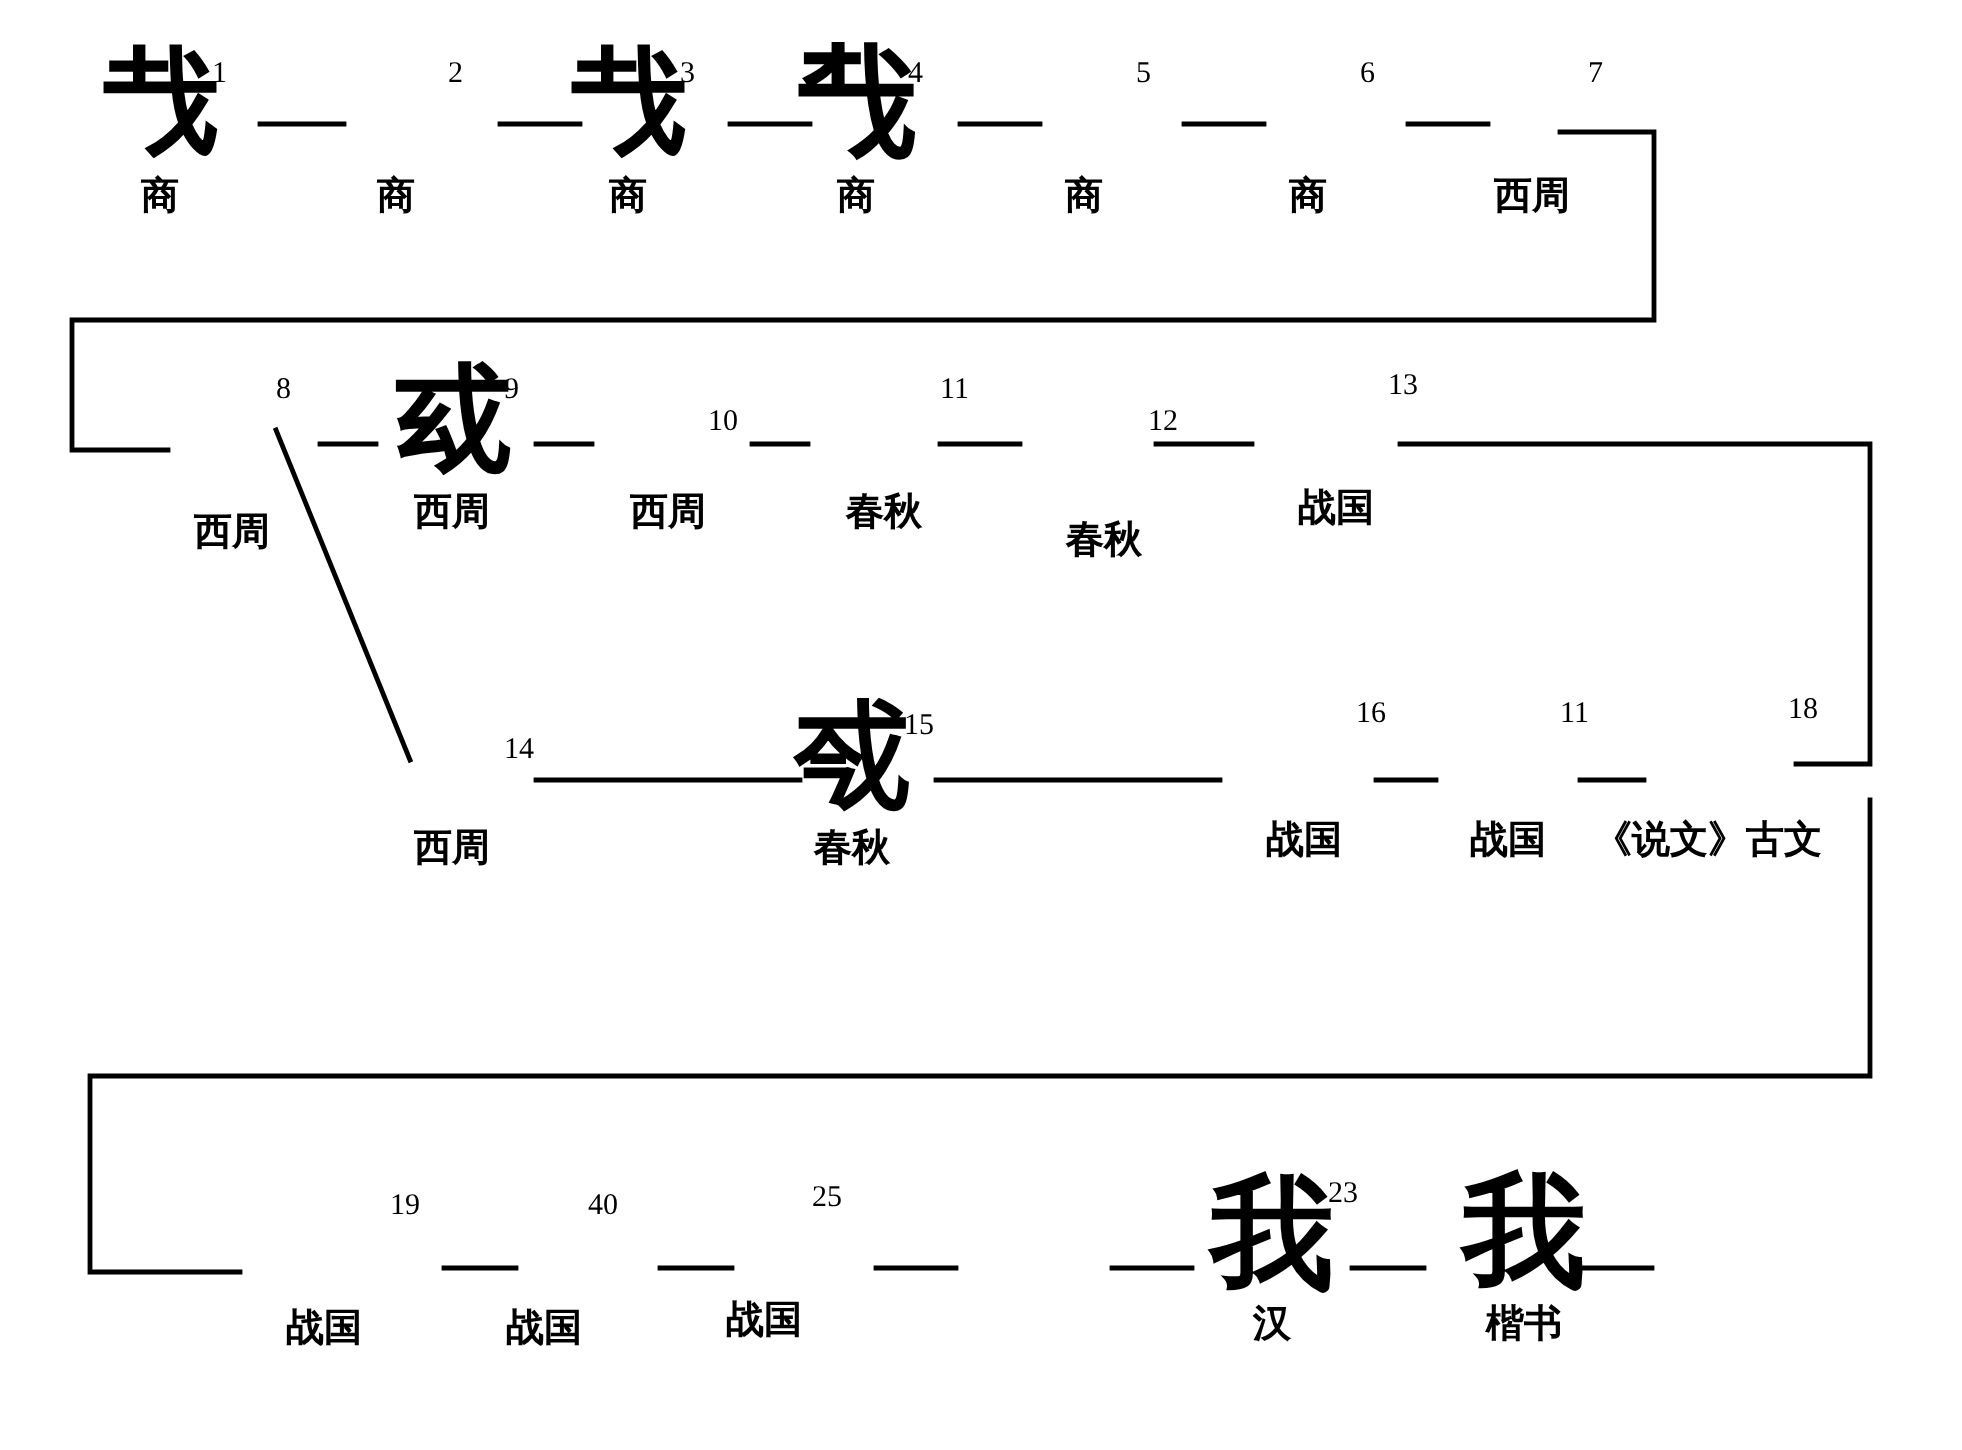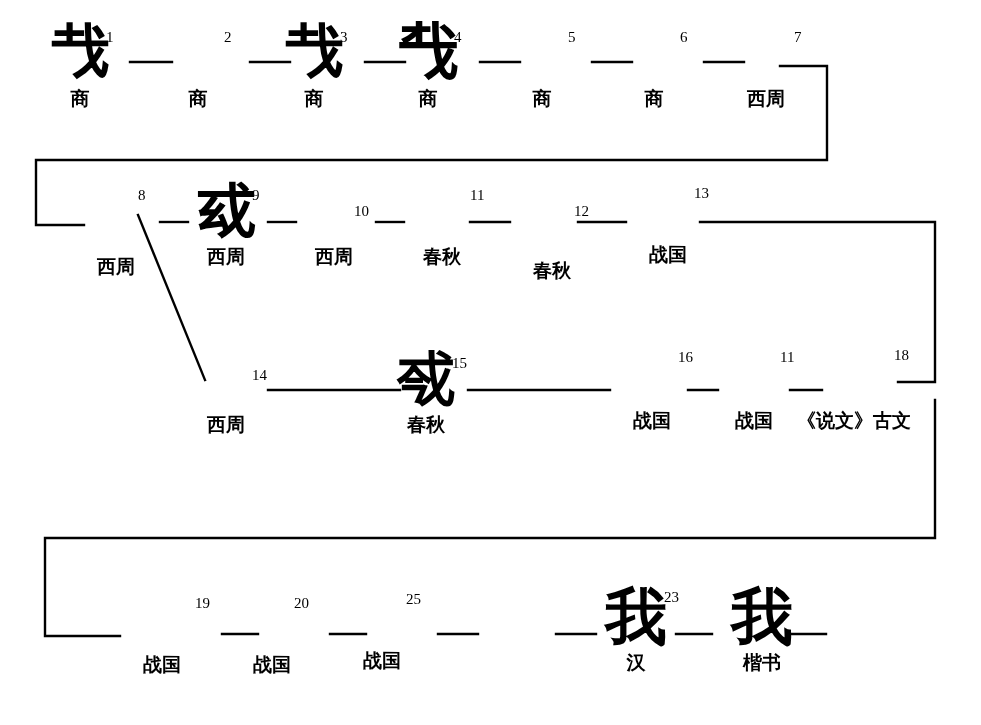--- a/index.html
+++ b/index.html
@@ -194,21 +194,21 @@
     <span class="era" style="margin-left:-16px;">《说文》古文</span>
   </div>
 
   <div class="cell" style="left:110px; top:592px; width:104px;">
     <span class="glyph" style="font-size:58px;">𢦣</span>
     <span class="idx" style="left:85px; top:4px;">19</span>
     <span class="era">战国</span>
   </div>
   <div class="cell" style="left:220px; top:592px; width:104px;">
     <span class="glyph" style="font-size:58px;">𢦤</span>
-    <span class="idx" style="left:74px; top:4px;">20</span>
+    <span class="idx" style="left:74px; top:4px;">40</span>
     <span class="era">战国</span>
   </div>
   <div class="cell" style="left:330px; top:588px; width:104px;">
     <span class="glyph" style="font-size:58px;">𢦥</span>
     <span class="idx" style="left:76px; top:4px;">25</span>
     <span class="era">战国</span>
   </div>
   <div class="cell" style="left:580px; top:586px; width:112px;">
     <span class="glyph" style="font-size:62px;">我</span>
     <span class="idx" style="left:84px; top:4px;">23</span>

